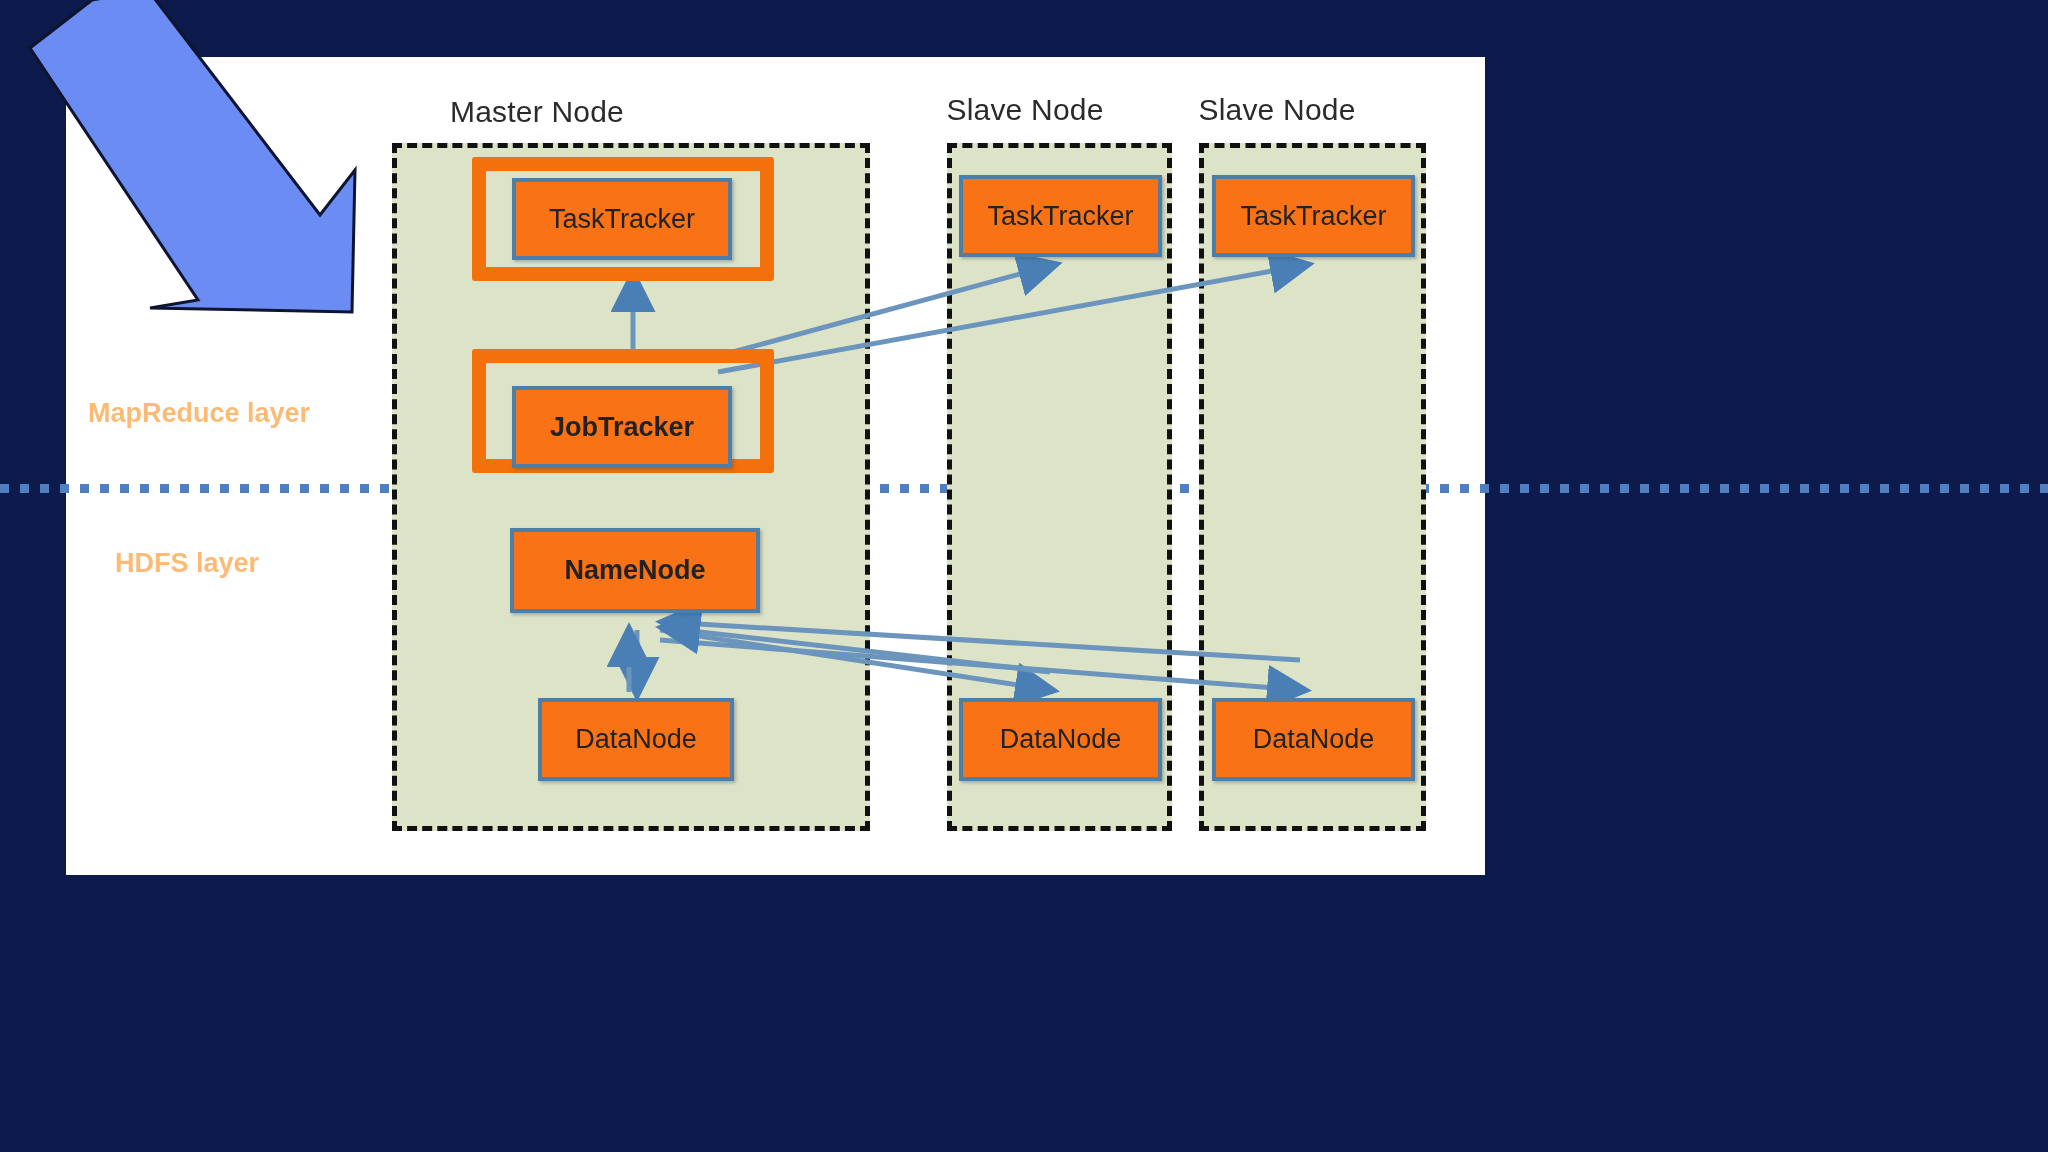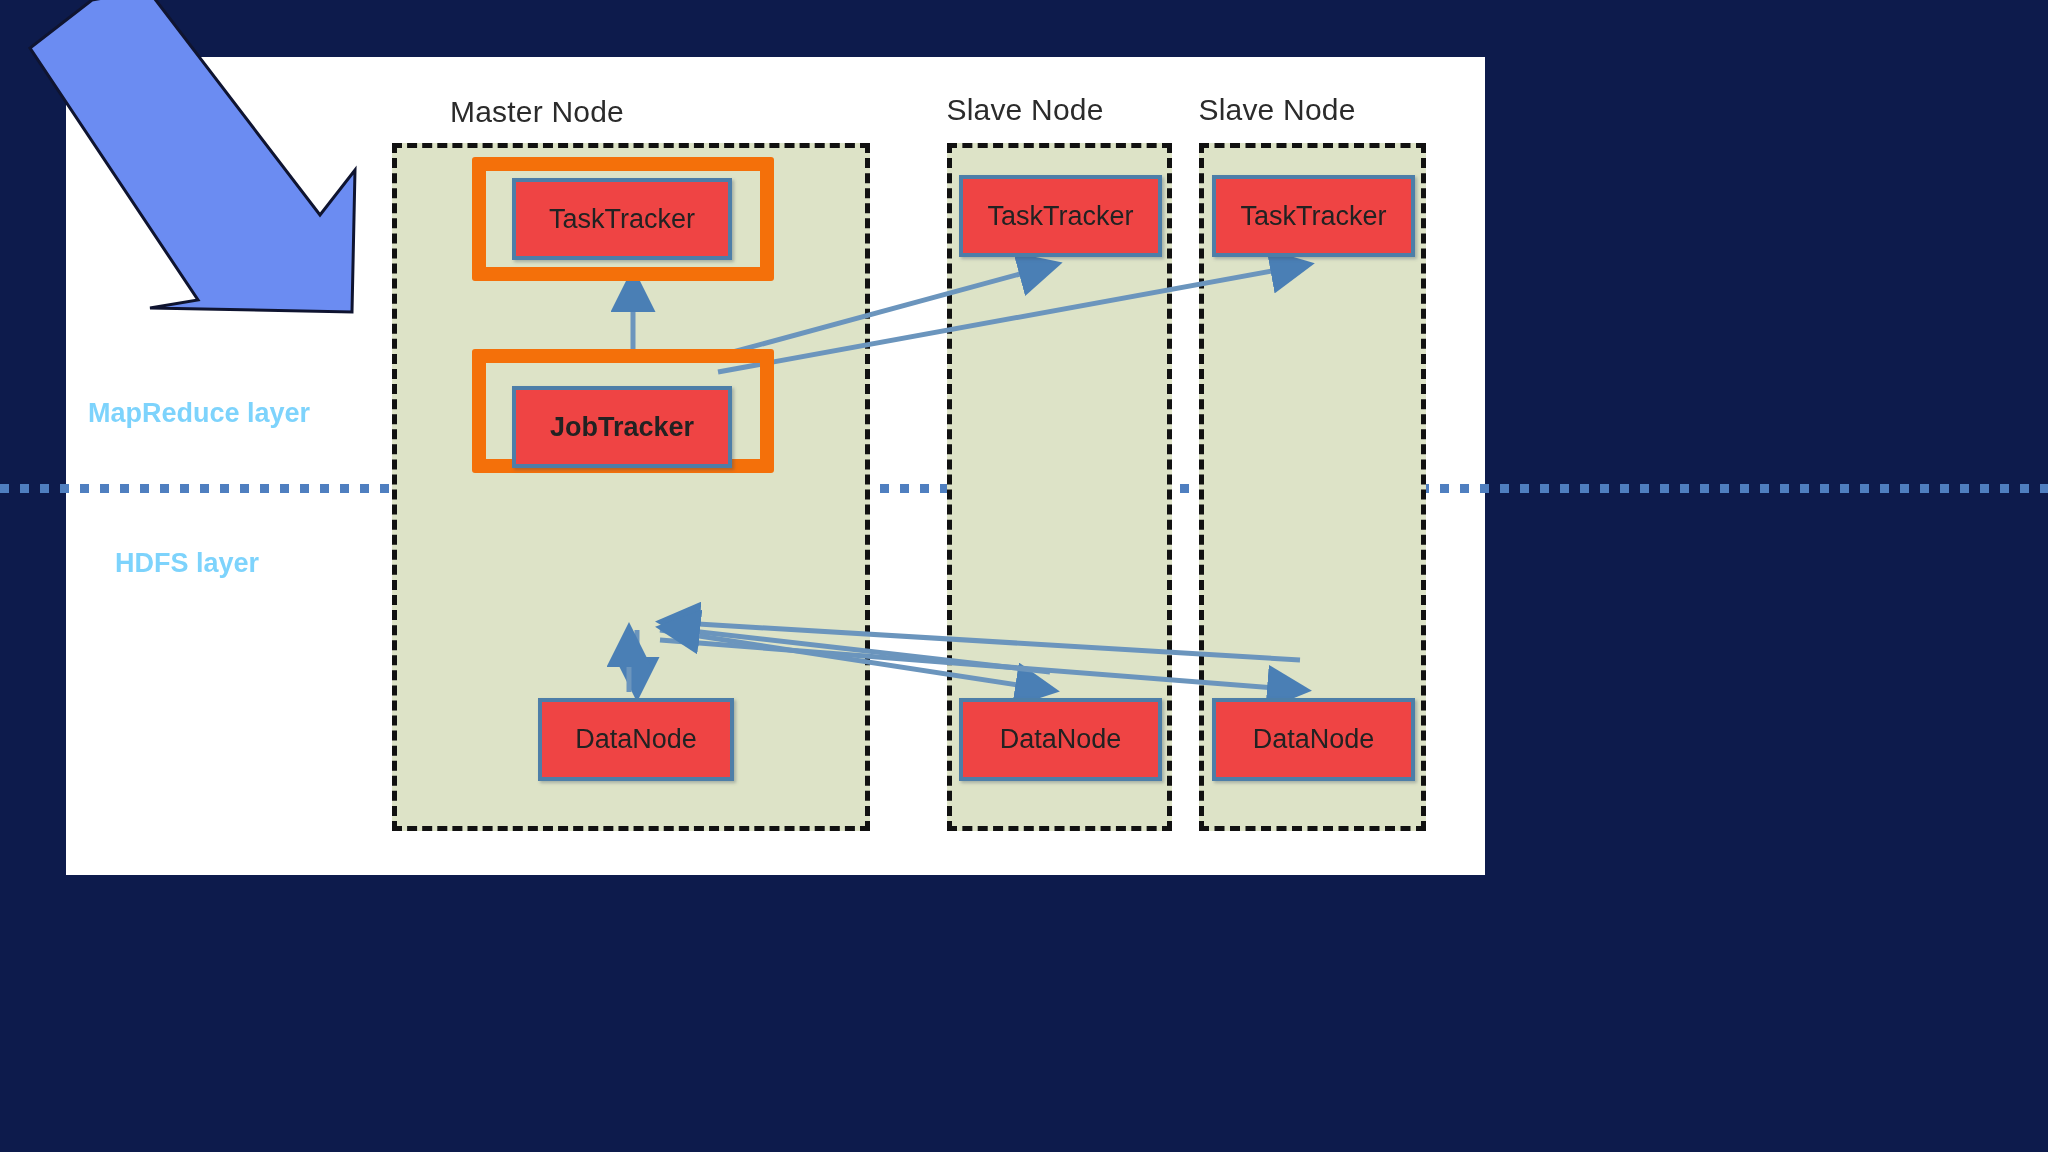--- a/index.html
+++ b/index.html
@@ -35,21 +35,21 @@
   .node-col{
     position:absolute;
     background:#dde3c7;
     border:5px dashed #111111;
     box-sizing:border-box;
   }
 
   
   .nbox{
     position:absolute;
-    background:#ef4444;
+    background:#f97316;
     border:4px solid #4d7ea8;
     box-sizing:border-box;
     display:flex;
     align-items:center;
     justify-content:center;
     font-size:27px;
     color:#222222;
     box-shadow:2px 2px 3px rgba(60,80,100,.35);
   }
   .nbox.bold{font-weight:bold;}
@@ -61,21 +61,21 @@
     box-sizing:border-box;
     border-radius:3px;
     background:transparent;
   }
 
   
   .layer-label{
     position:absolute;
     font-size:27px;
     font-weight:bold;
-    color:#7dd3fc;
+    color:#fdba74;
     white-space:nowrap;
   }
 
   
   #divider{
     position:absolute;
     left:0px;top:484px;
     width:2048px;height:9px;
     background-image:repeating-linear-gradient(to right,#4f7fc0 0 9px,transparent 9px 20px);
   }
@@ -129,20 +129,21 @@
       <path d="M629,692 L629,632"></path>
     </g>
   </svg>
 
   <div class="hl" style="left:472px;top:157px;width:302px;height:124px;"></div>
   <div class="nbox" style="left:512px;top:178px;width:220px;height:82px;">TaskTracker</div>
 
   <div class="hl" style="left:472px;top:349px;width:302px;height:124px;"></div>
   <div class="nbox bold" style="left:512px;top:386px;width:220px;height:82px;">JobTracker</div>
 
+  <div class="nbox bold" style="left:510px;top:528px;width:250px;height:85px;">NameNode</div>
 
   <div class="nbox" style="left:538px;top:698px;width:196px;height:83px;">DataNode</div>
 
   <div class="nbox" style="left:959px;top:175px;width:203px;height:82px;">TaskTracker</div>
   <div class="nbox" style="left:959px;top:698px;width:203px;height:83px;">DataNode</div>
 
   <div class="nbox" style="left:1212px;top:175px;width:203px;height:82px;">TaskTracker</div>
   <div class="nbox" style="left:1212px;top:698px;width:203px;height:83px;">DataNode</div>
 
   <div class="layer-label" style="left:88px;top:398px;">MapReduce layer</div>

